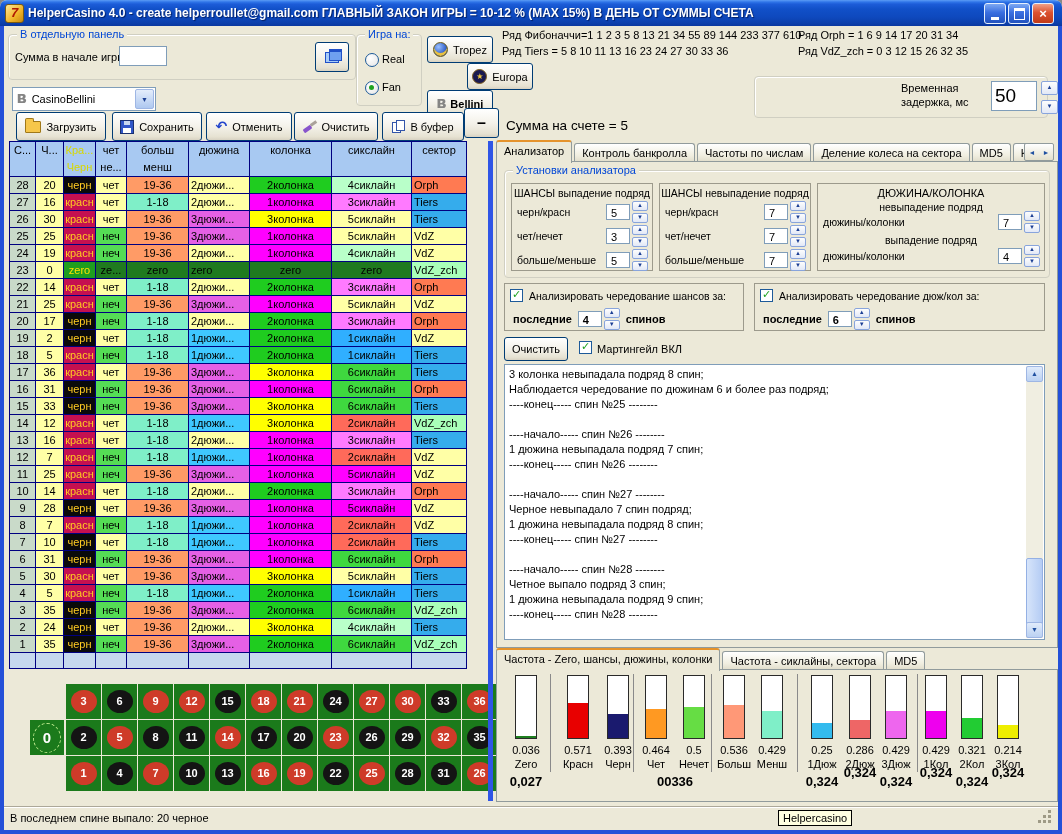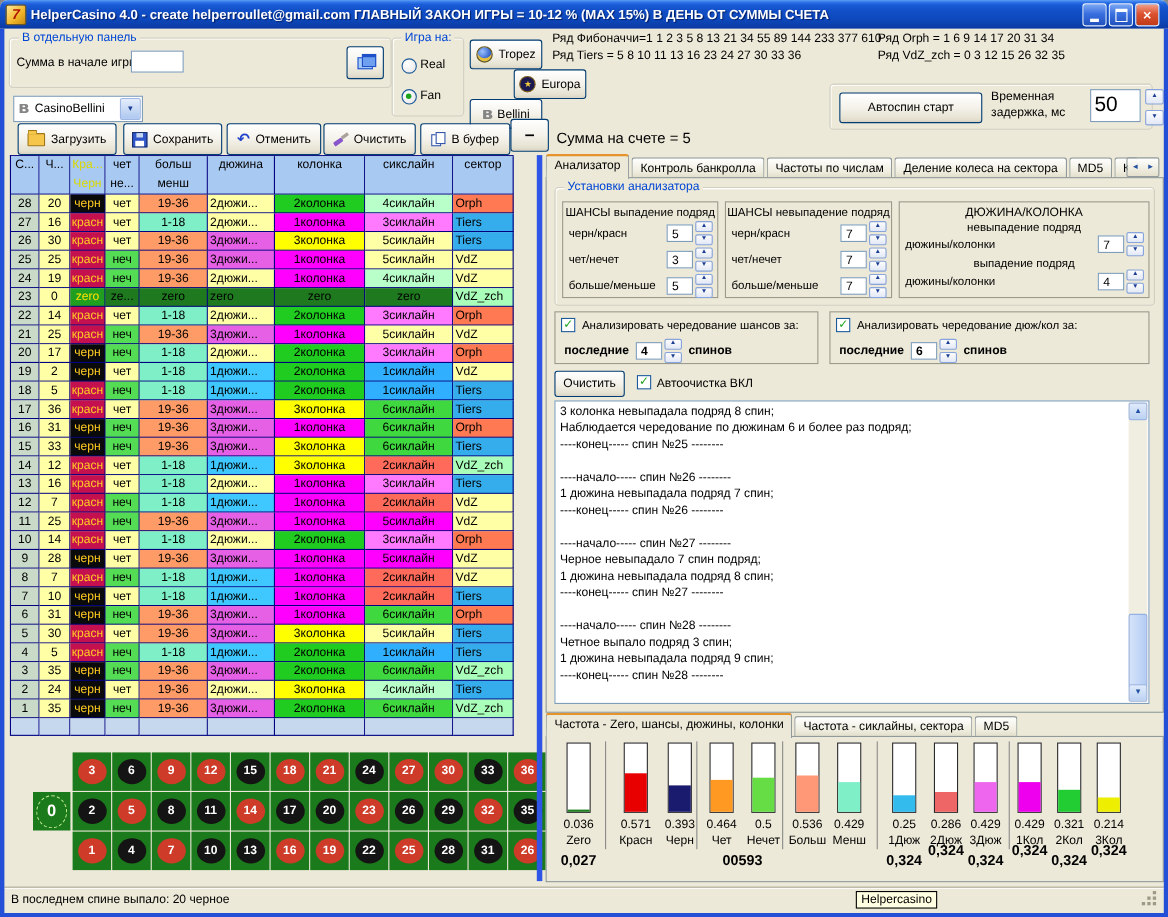--- a/index.html
+++ b/index.html
@@ -181,27 +181,27 @@
 
   <div id="casino-buttons">
       <div class="btn" style="left: 427px; top: 36px; width: 64px; height: 25px;">
         <span class="ic ic-globe"></span>
         <span>Tropez</span>
       </div>
       <div class="btn" style="left: 427px; top: 63px; width: 64px; height: 25px; margin-left: 40px;">
         <span class="ic ic-europa"></span>
         <span>Europa</span>
       </div>
-      <div class="btn" style="left: 427px; top: 90px; width: 64px; height: 25px;">
+      <div class="btn" style="left: 427px; top: 90px; width: 64px; height: 25px; font-weight: bold;">
         <span class="ic ic-bell"></span>
         <span>Bellini</span>
       </div>
     </div>
 
-  <div class="combo" style="left:12px;top:87px;width:118px;height:24px">
+  <div class="combo" style="left:12px;top:87px;width:144px;height:24px">
     <span class="ic ic-bell" style="margin-left:4px"></span>
     <span style="margin-left:6px">CasinoBellini</span>
     <span class="combo-arrow">▼</span>
   </div>
 
   <div id="action-row">
       <div class="btn" style="left: 16px; top: 112px; width: 88px; height: 27px;">
         <span class="ic ic-folder"></span>
         <span>Загрузить</span>
       </div>
@@ -228,21 +228,20 @@
   <div class="lbl" style="left:502px;top:29px" id="series-left">
       <div class="series-line">Ряд Фибоначчи=1 1 2 3 5 8 13 21 34 55 89 144 233 377 610</div>
       <div class="series-line">Ряд Tiers = 5 8 10 11 13 16 23 24 27 30 33 36</div>
     </div>
   <div class="lbl" style="left:798px;top:29px" id="series-right">
       <div class="series-line">Ряд Orph = 1 6 9 14 17 20 31 34</div>
       <div class="series-line">Ряд VdZ_zch = 0 3 12 15 26 32 35</div>
     </div>
 
   <div class="gbox" style="left:754px;top:76px;width:292px;height:40px">
-    <div class="btn" style="left:8px;top:7px;width:128px;height:26px">Автоспин старт</div>
     <span class="lbl" style="left:146px;top:5px">Временная</span>
     <span class="lbl" style="left:146px;top:19px">задержка, мс</span>
     <div class="tbox" style="left:236px;top:4px;width:46px;height:30px;font-size:19px;line-height:26px">50</div>
     <div style="position:absolute;left:286px;top:4px;display:flex;flex-direction:column;gap:5px">
       <span class="sp-b" style="width:15px;height:12px;line-height:10px">▲</span>
       <span class="sp-b" style="width:15px;height:12px;line-height:10px">▼</span>
     </div>
   </div>
 
   <div class="lbl" style="left:506px;top:118px;font-size:13.5px">Сумма на счете = 5</div>
@@ -797,21 +796,21 @@
               <span class="sp-b">▲</span>
               <span class="sp-b">▼</span>
             </span>
           </span>
         <b class="inl">спинов</b>
       </div>
     </div>
 
     <div class="btn" style="left:7px;top:175px;width:62px;height:22px">Очистить</div>
     <span class="cb on" style="left:82px;top:179px"></span>
-    <span class="lbl" style="left:100px;top:181px">Автоочистка ВКЛ</span>
+    <span class="lbl" style="left:100px;top:181px">Мартингейл ВКЛ</span>
 
     <div class="logbox">
       <div class="logtext" id="logtext">3 колонка невыпадала подряд 8 спин;
 Наблюдается чередование по дюжинам 6 и более раз подряд;
 ----конец----- спин №25 --------
 
 ----начало----- спин №26 --------
 1 дюжина невыпадала подряд 7 спин;
 ----конец----- спин №26 --------
 
@@ -861,21 +860,21 @@
         <div class="cbar" style="left: 148px;">
           <div class="cfill" style="height: 46%; background: rgb(255, 153, 34);"></div>
         </div>
         <div class="cval" style="left: 137px;">0.464</div>
         <div class="cname" style="left: 137px;">Чет</div>
         <div class="cbar" style="left: 186px;">
           <div class="cfill" style="height: 50%; background: rgb(102, 221, 68);"></div>
         </div>
         <div class="cval" style="left: 175px;">0.5</div>
         <div class="cname" style="left: 175px;">Нечет</div>
-        <div class="ctotal" style="left: 154px; top: 104px;">00593</div>
+        <div class="ctotal" style="left: 154px; top: 104px;">00336</div>
         <div class="cbar" style="left: 226px;">
           <div class="cfill" style="height: 54%; background: rgb(255, 152, 119);"></div>
         </div>
         <div class="cval" style="left: 215px;">0.536</div>
         <div class="cname" style="left: 215px;">Больш</div>
         <div class="cbar" style="left: 264px;">
           <div class="cfill" style="height: 43%; background: rgb(127, 239, 200);"></div>
         </div>
         <div class="cval" style="left: 253px;">0.429</div>
         <div class="cname" style="left: 253px;">Менш</div>

